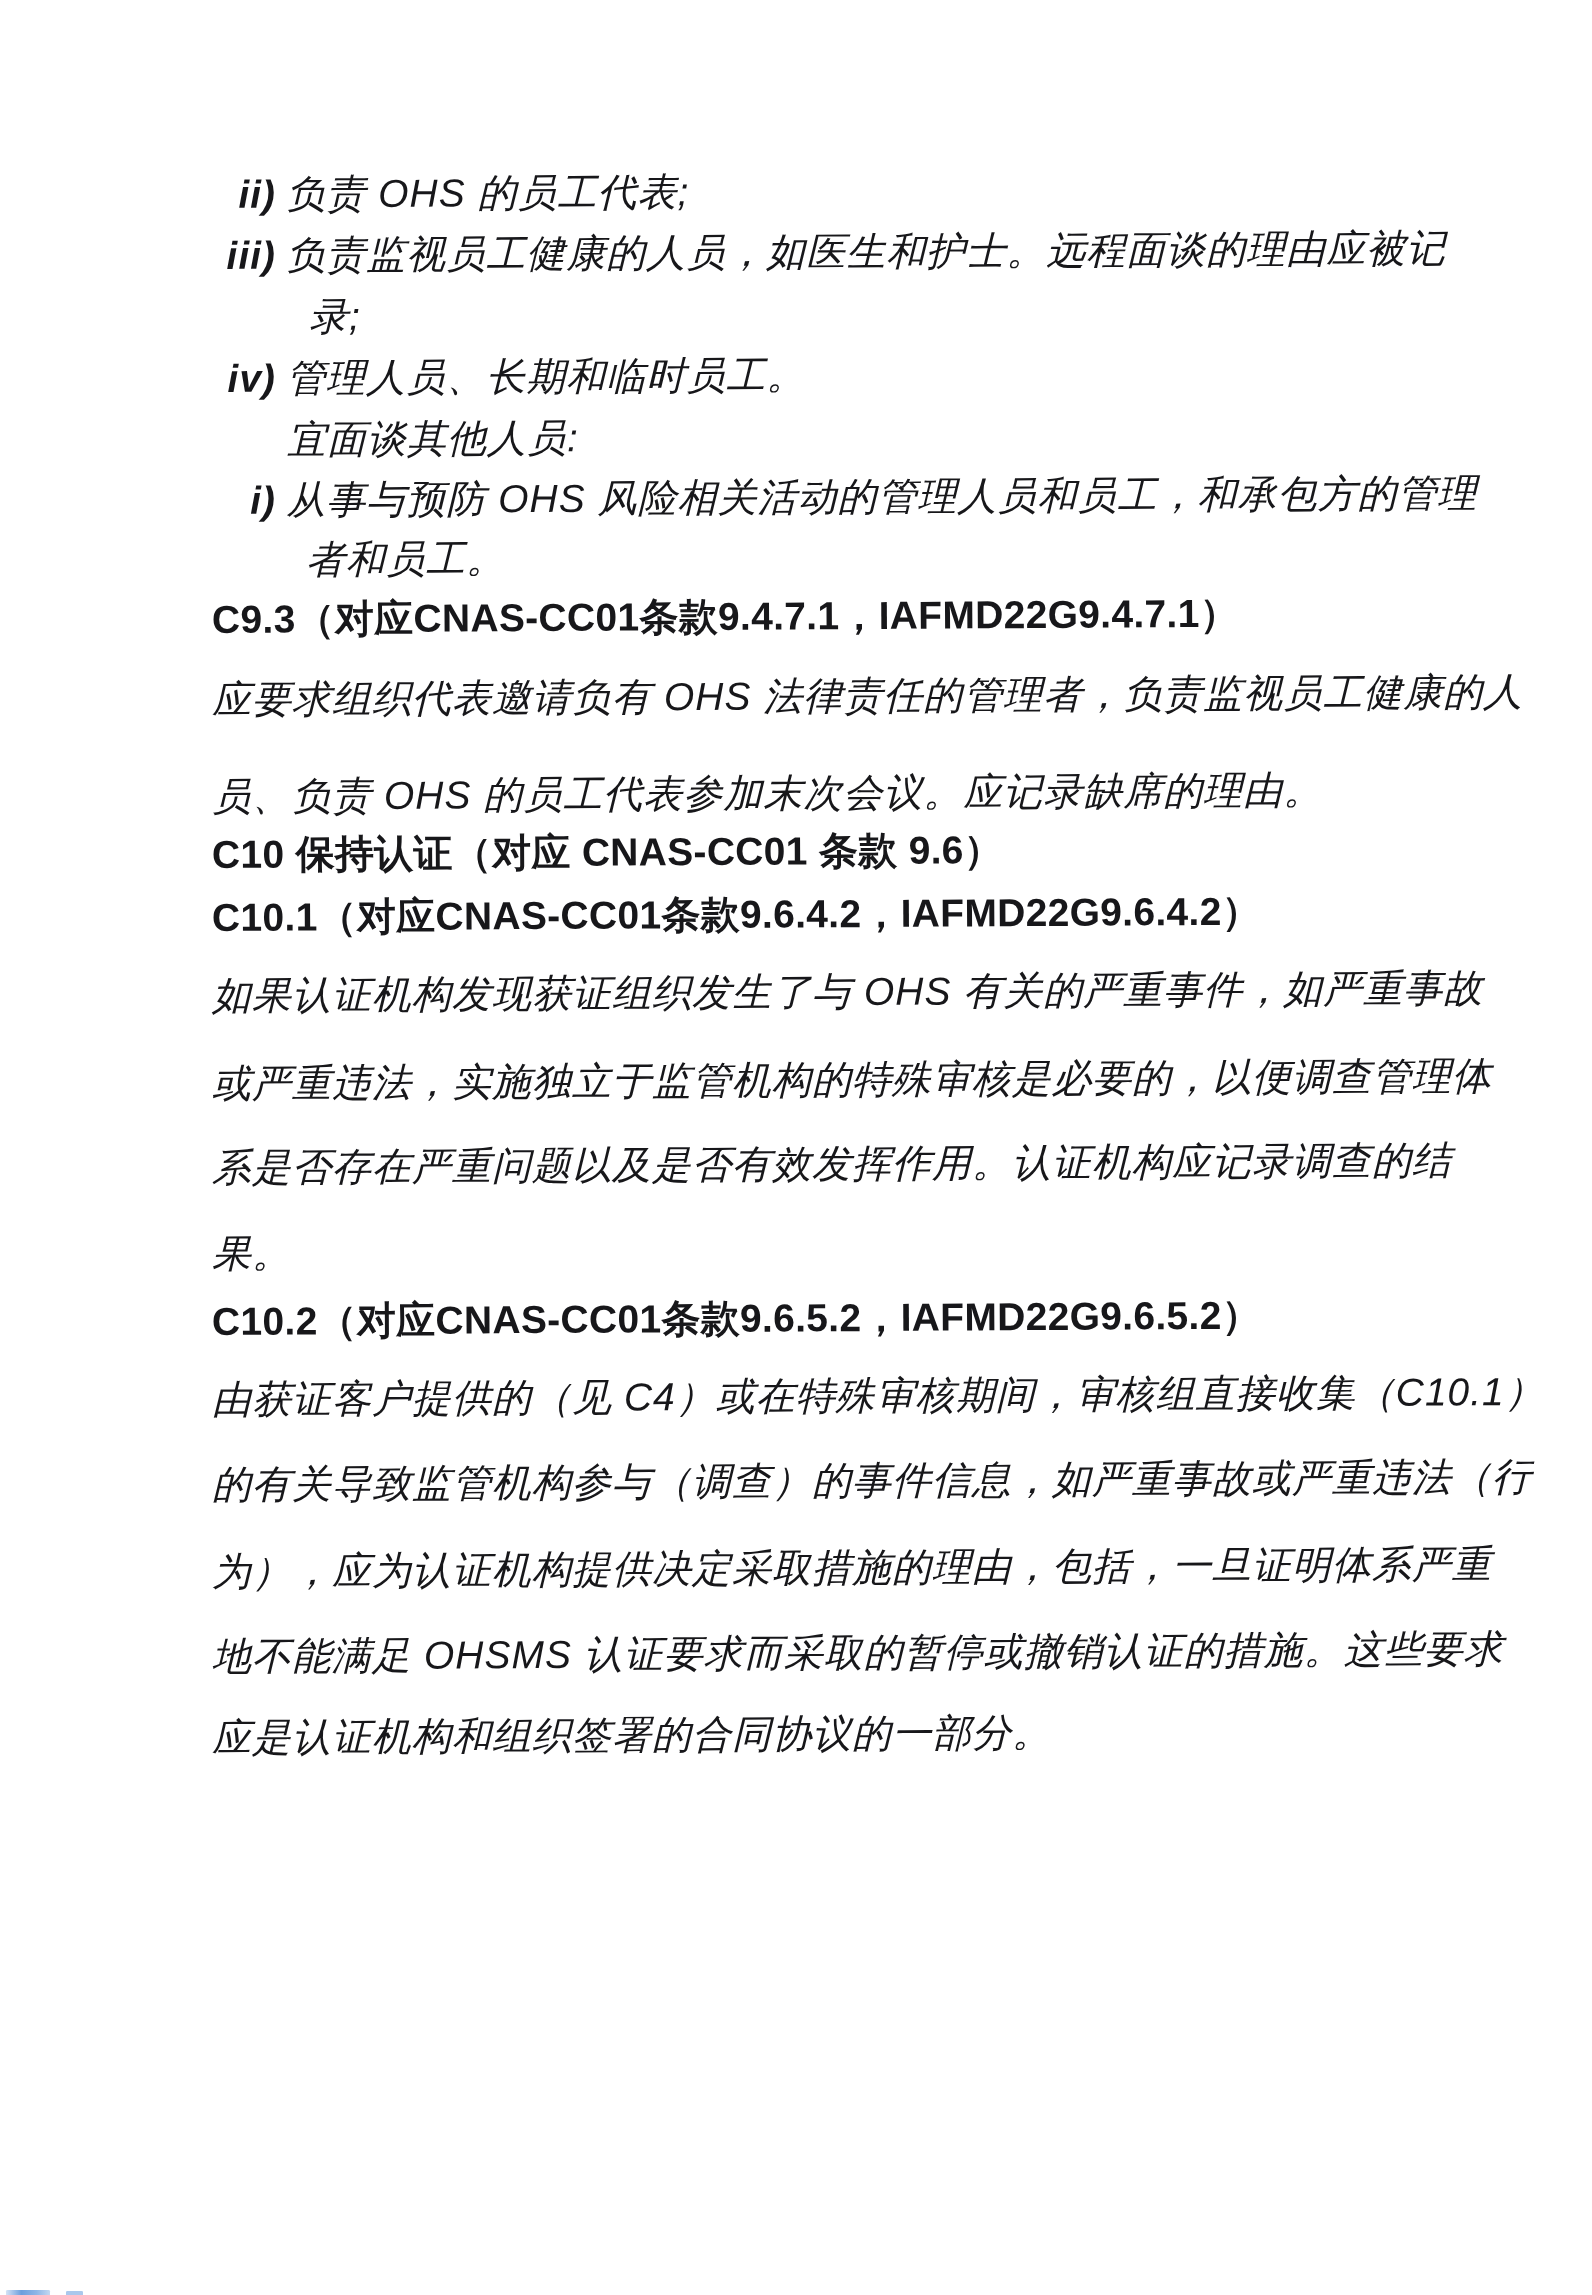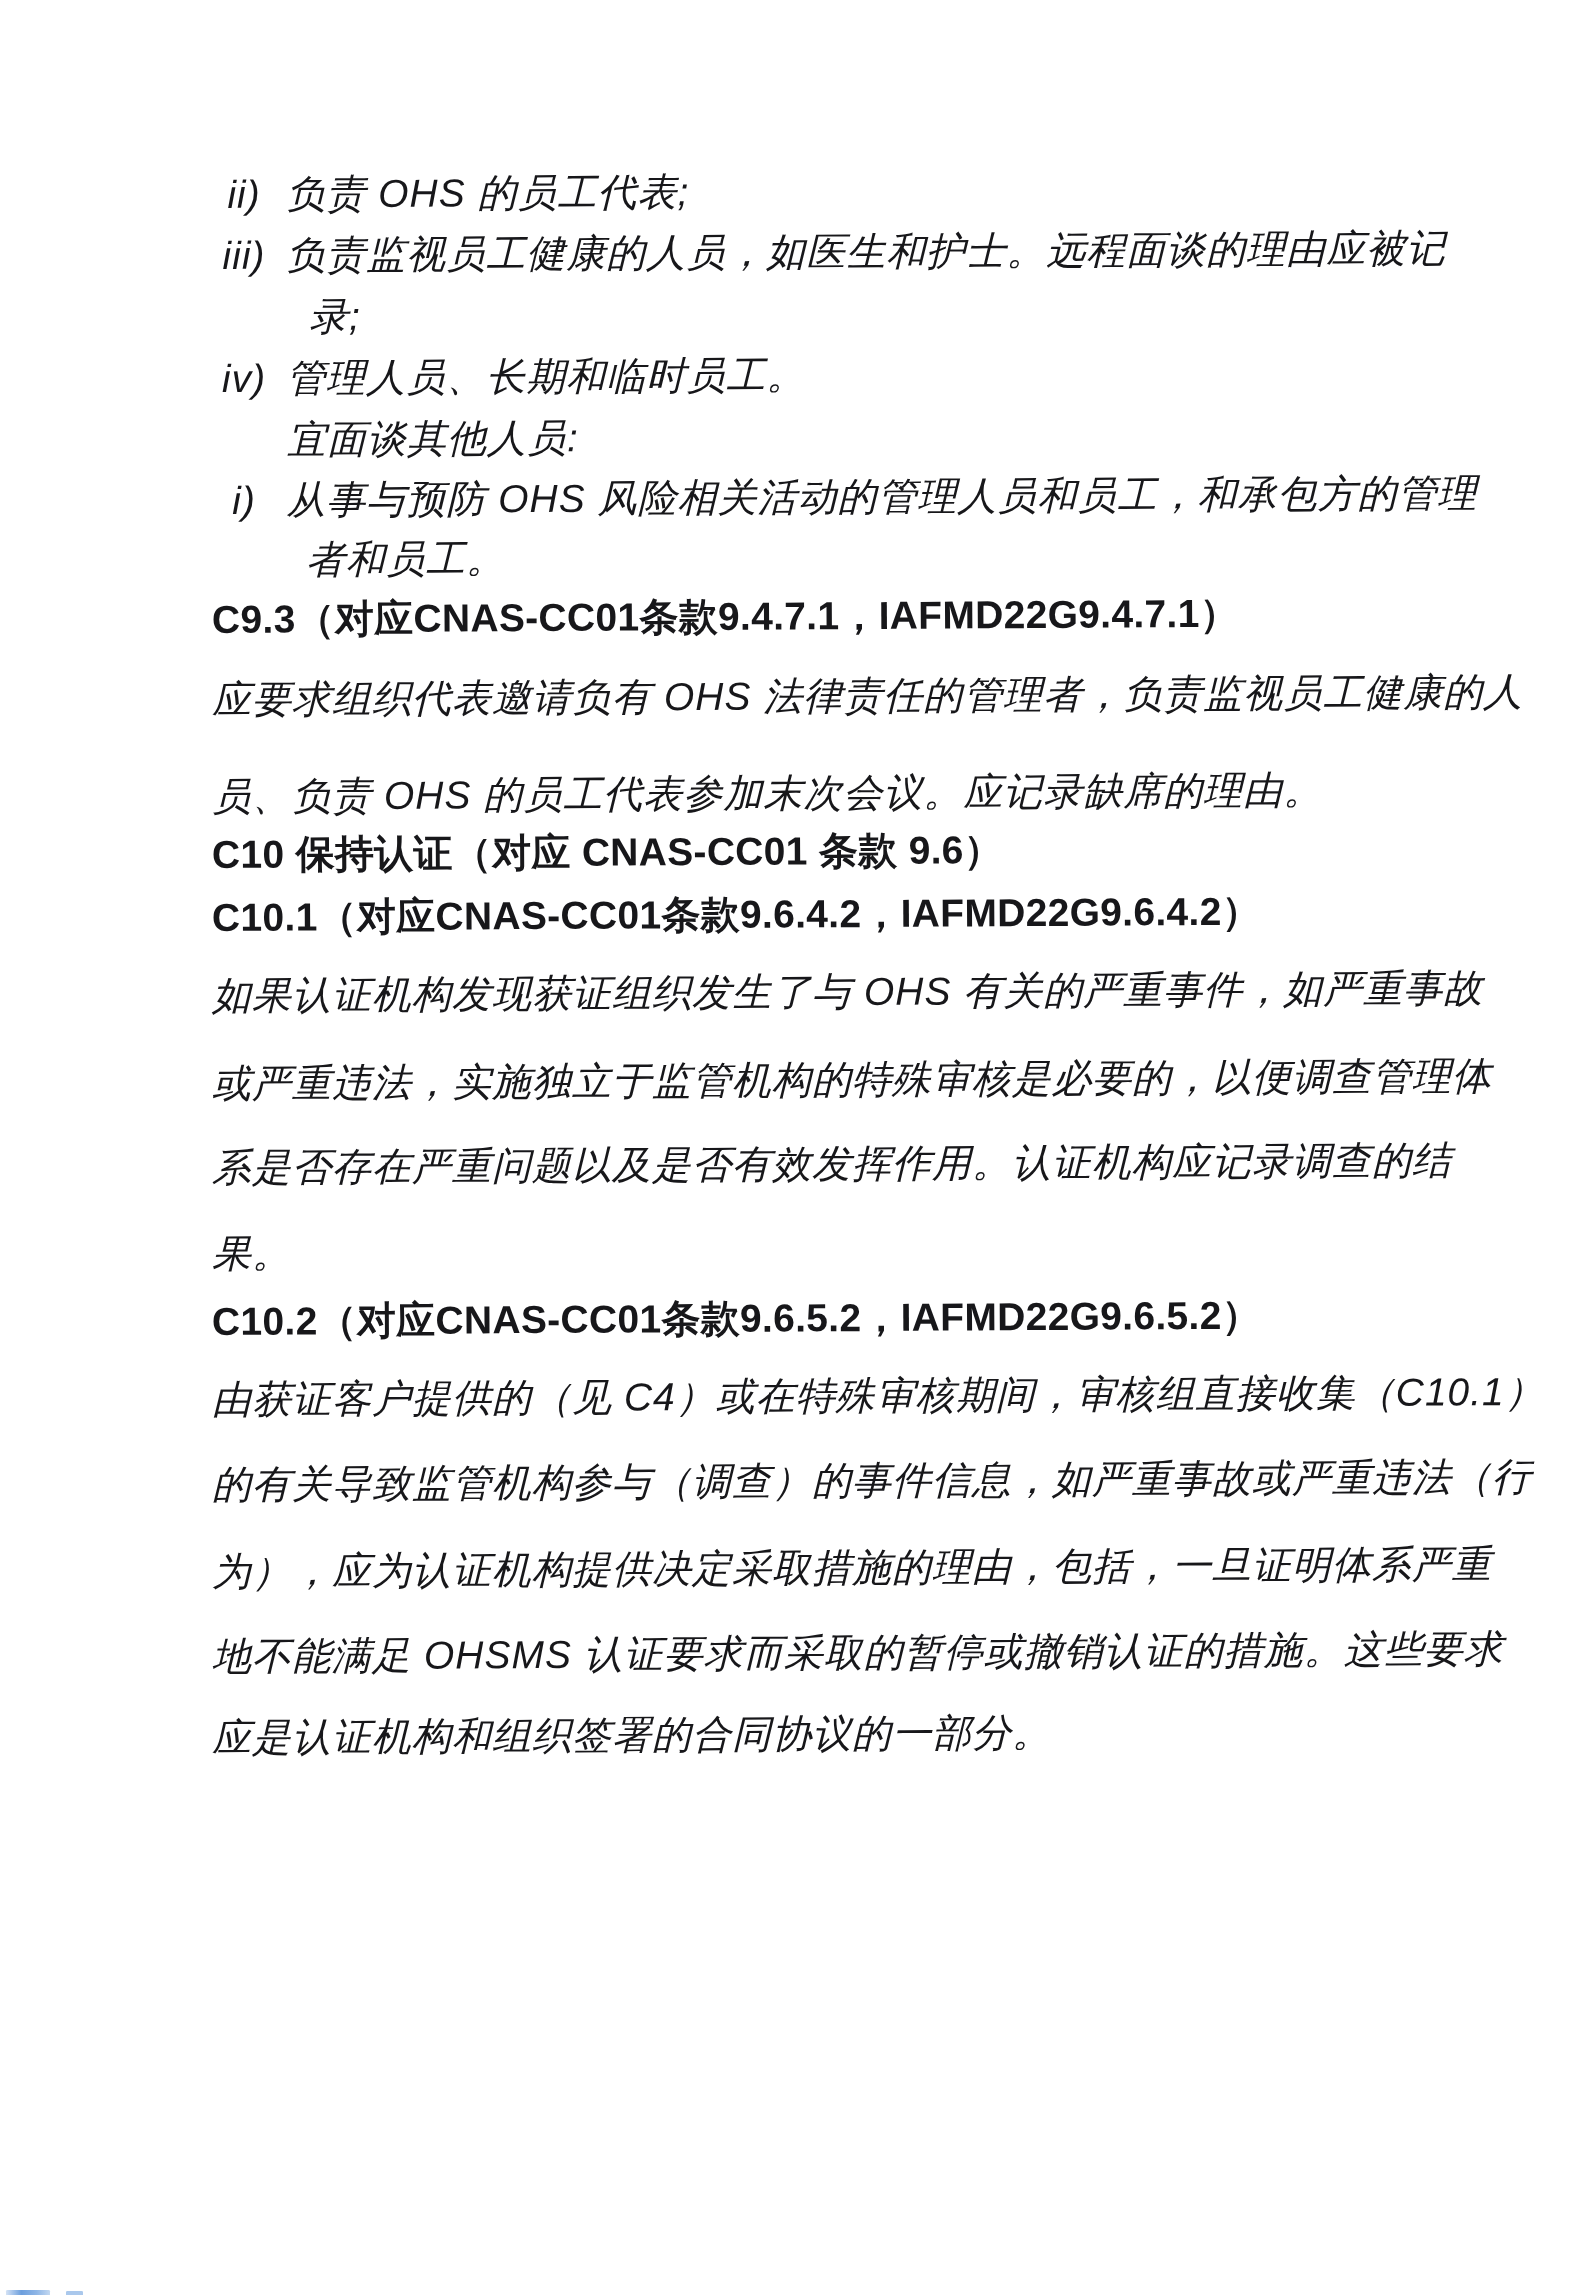--- a/index.html
+++ b/index.html
@@ -28,23 +28,23 @@
     letter-spacing: 1px;
   }
   .heading {
     font-style: normal;
     font-weight: 700;
     letter-spacing: 0.3px;
   }
   .marker {
     display: inline-block;
     width: 64px;
-    text-align: center;
+    text-align: right;
     margin-right: 10.3px;
-    font-weight: 400;
+    font-weight: 700;
   }
   
   .artifact { position: absolute; }
   .artifact-blue-1 {
     left: 6.4px; top: 2290px; width: 44px; height: 5.8px;
     background: linear-gradient(90deg, #d4e2f5 0%, #6d9fdd 35%, #8fb6e6 70%, #c3d8f1 100%);
     border-radius: 1.3px;
   }
   .artifact-blue-2 {
     left: 66px; top: 2291px; width: 16.7px; height: 4.5px;

